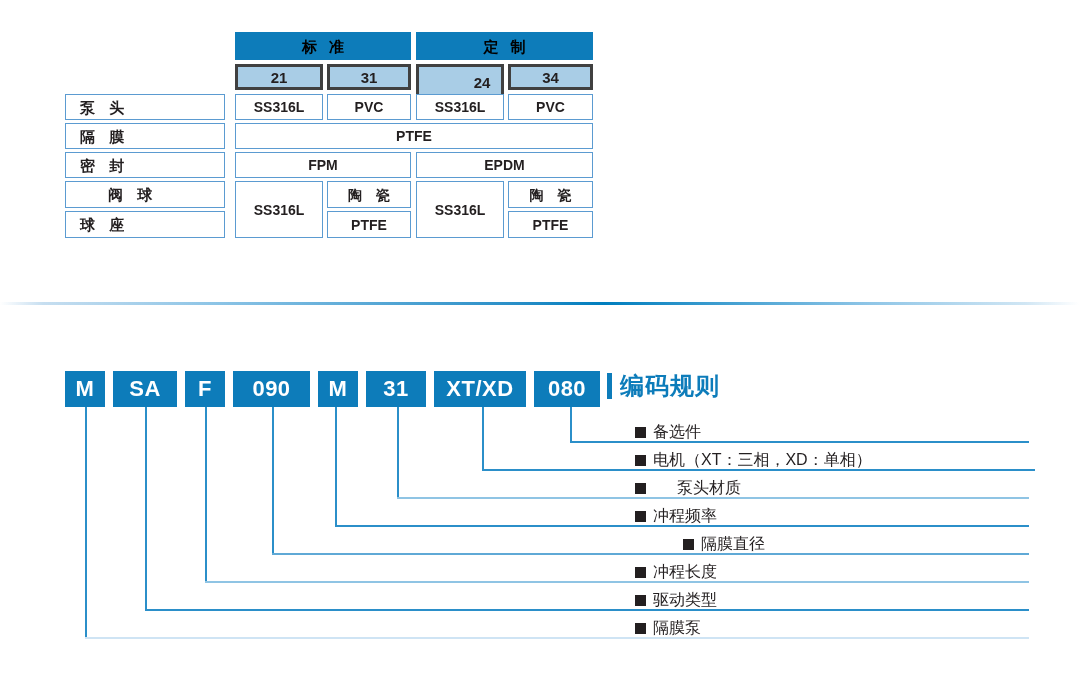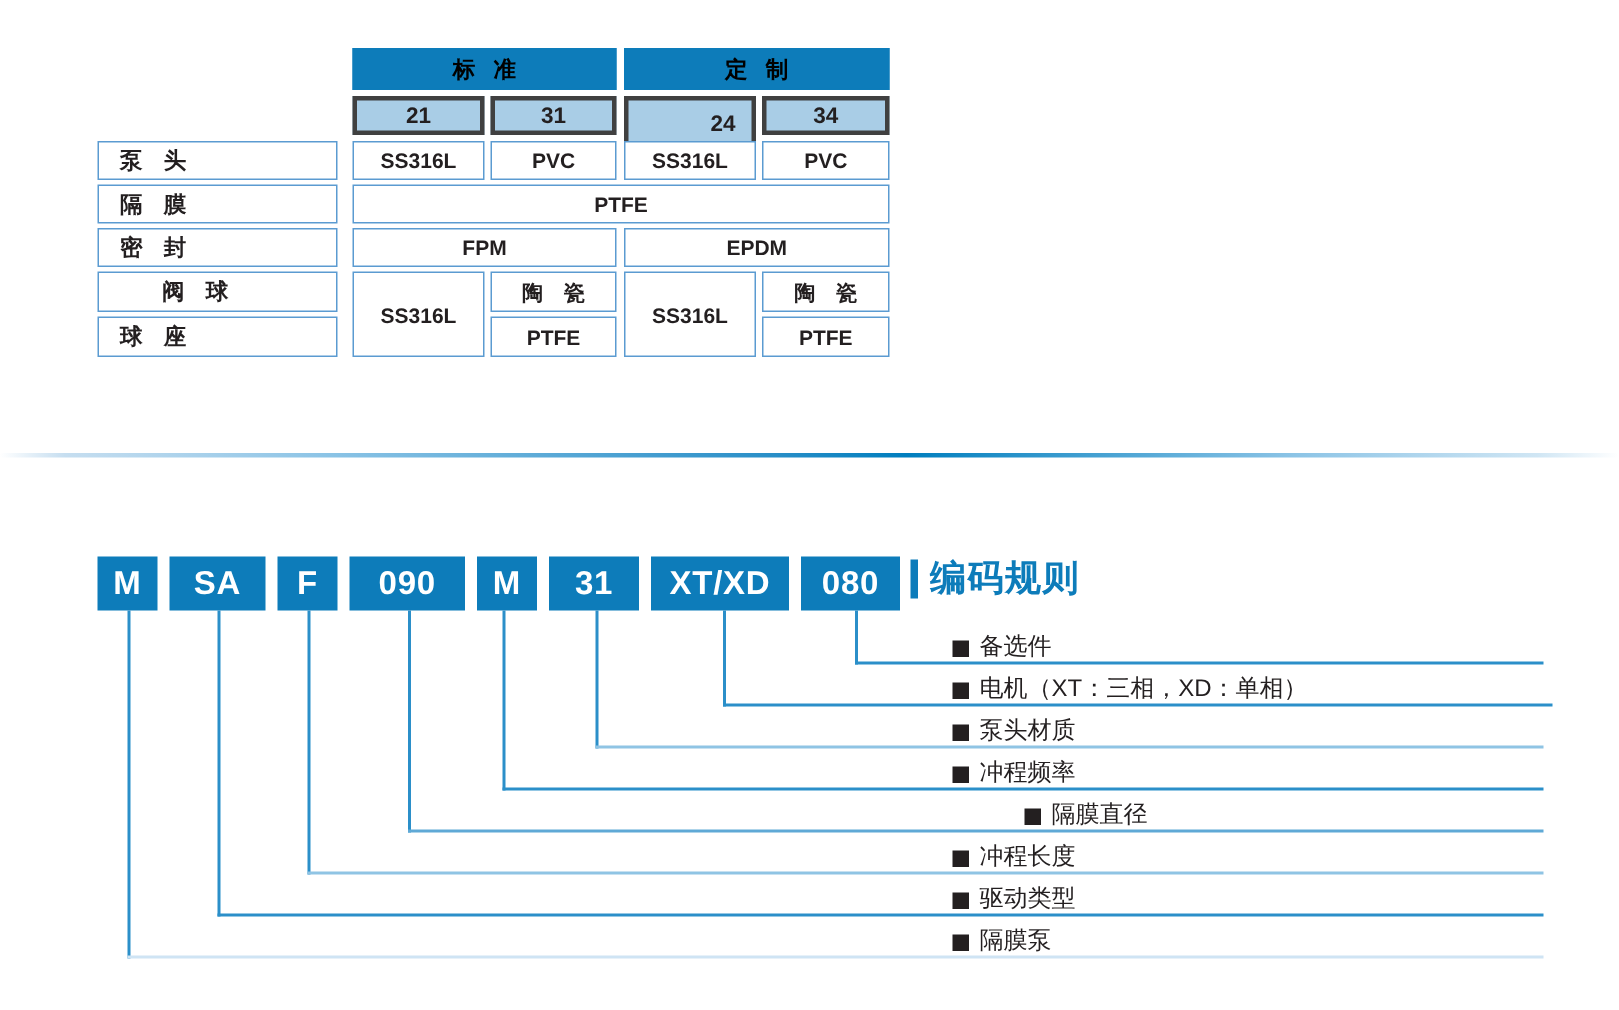--- a/index.html
+++ b/index.html
@@ -194,21 +194,21 @@
     <div id="coding-title">编码规则</div>
 
     <div class="legend-row" style="top:420px;">
       <span class="bullet"></span>
       <span>备选件</span>
     </div>
     <div class="legend-row" style="top:448px;">
       <span class="bullet"></span>
       <span>电机（XT：三相，XD：单相）</span>
     </div>
-    <div class="legend-row" style="top:476px;">
+    <div class="legend-row" style="top:476px;gap:24px;">
       <span class="bullet"></span>
       <span>泵头材质</span>
     </div>
     <div class="legend-row" style="top:504px;">
       <span class="bullet"></span>
       <span>冲程频率</span>
     </div>
     <div class="legend-row" style="top:532px;margin-left:48px;">
       <span class="bullet"></span>
       <span>隔膜直径</span>

